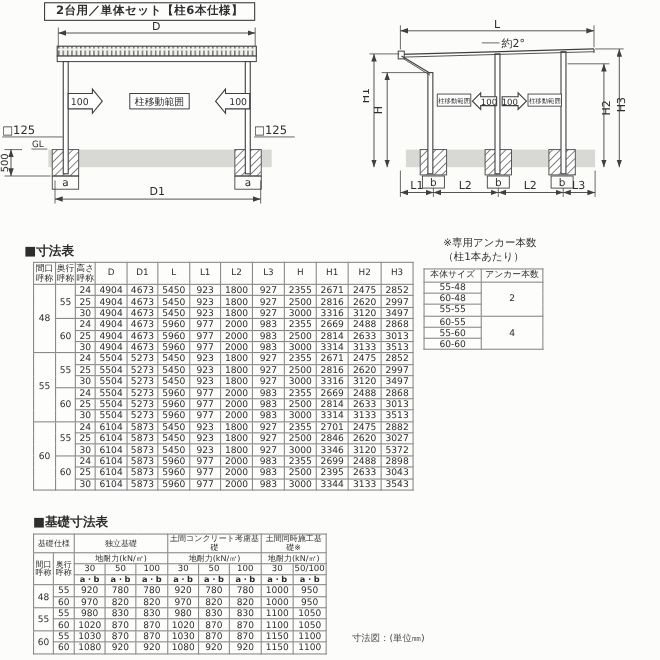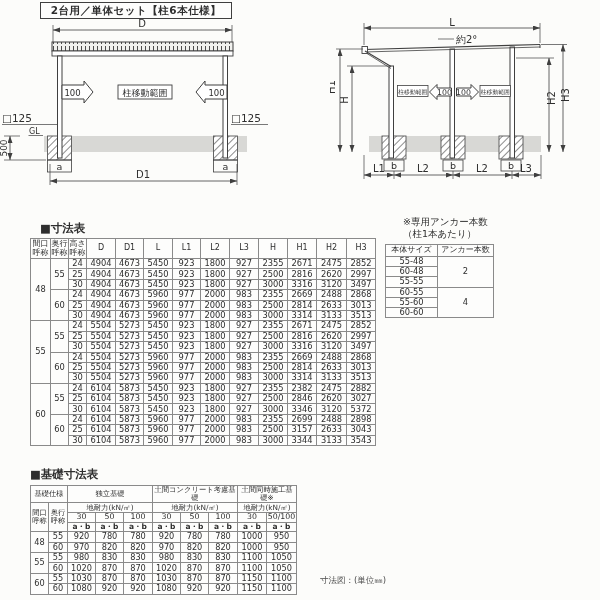--- a/index.html
+++ b/index.html
@@ -231,21 +231,21 @@
   <line class="dimline" x1="34" y1="157" x2="64" y2="157" marker-start="url(#ahS)" marker-end="url(#ahS)"></line>
   <line class="dimline" x1="64" y1="157" x2="123" y2="157" marker-start="url(#ahS)" marker-end="url(#ahS)"></line>
   <line class="dimline" x1="123" y1="157" x2="182" y2="157" marker-start="url(#ahS)" marker-end="url(#ahS)"></line>
   <line class="dimline" x1="182" y1="157" x2="211" y2="157" marker-start="url(#ahS)" marker-end="url(#ahS)"></line>
   <text x="49" y="154" font-size="10" text-anchor="middle">L1</text>
   <text x="93" y="154" font-size="10" text-anchor="middle">L2</text>
   <text x="152" y="154" font-size="10" text-anchor="middle">L2</text>
   <text x="196" y="154" font-size="10" text-anchor="middle">L3</text>
 </svg>
 
-<div class="abs sec-heading" style="left:40px;top:221px">■寸法表</div>
+<div class="abs sec-heading" style="left:22px;top:221px">■寸法表</div>
 
 <table class="abs dim" style="left:30px;top:238px">
   <colgroup>
     <col style="width:20px">
       <col style="width:18px">
       <col style="width:18px">
     <col style="width:29px">
       <col style="width:28px">
       <col style="width:29px">
     <col style="width:28px">
@@ -443,21 +443,21 @@
         <td rowspan="6">60</td>
         <td rowspan="3">55</td>
         <td>24</td>
         <td>6104</td>
         <td>5873</td>
         <td>5450</td>
         <td>923</td>
         <td>1800</td>
         <td>927</td>
         <td>2355</td>
-        <td>2382</td>
+        <td>2701</td>
         <td>2475</td>
         <td>2882</td>
       </tr>
       <tr>
         <td>25</td>
         <td>6104</td>
         <td>5873</td>
         <td>5450</td>
         <td>923</td>
         <td>1800</td>
@@ -496,21 +496,21 @@
       </tr>
       <tr>
         <td>25</td>
         <td>6104</td>
         <td>5873</td>
         <td>5960</td>
         <td>977</td>
         <td>2000</td>
         <td>983</td>
         <td>2500</td>
-        <td>3157</td>
+        <td>2395</td>
         <td>2633</td>
         <td>3043</td>
       </tr>
       <tr>
         <td>30</td>
         <td>6104</td>
         <td>5873</td>
         <td>5960</td>
         <td>977</td>
         <td>2000</td>

